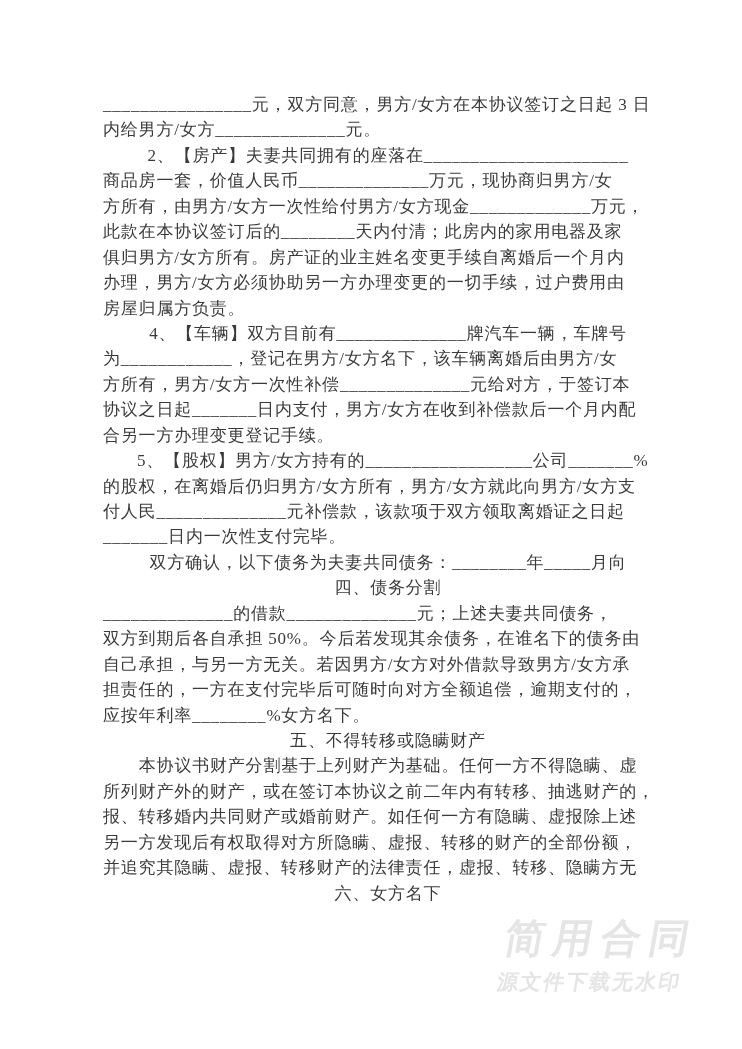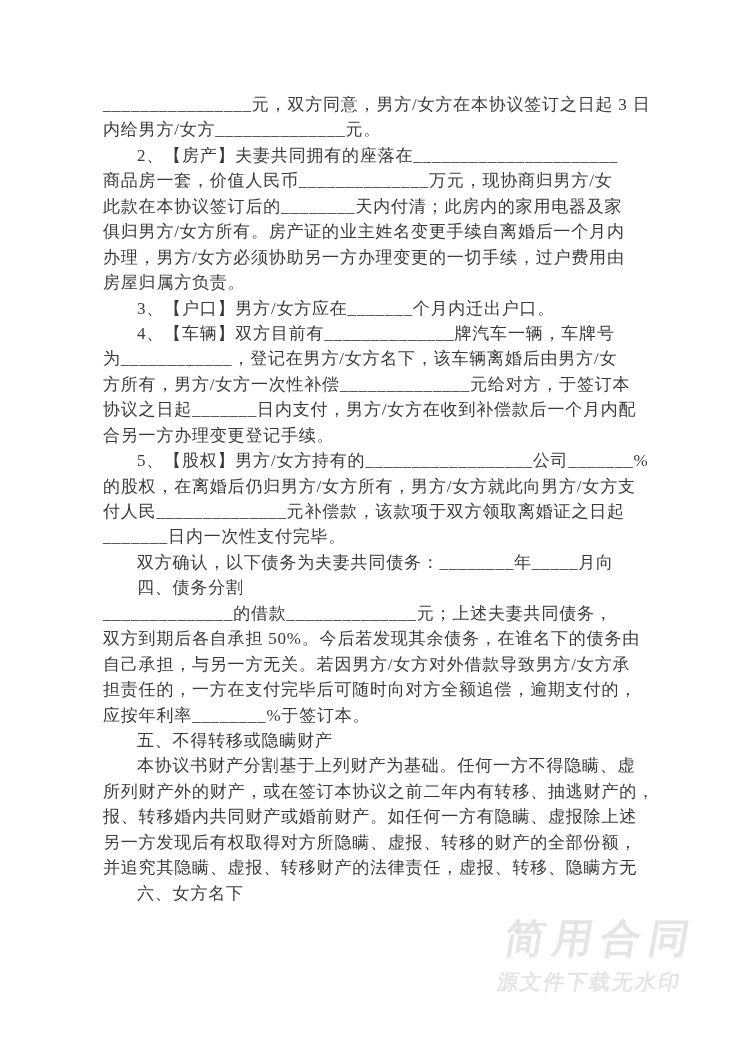--- a/index.html
+++ b/index.html
@@ -22,20 +22,21 @@
     font-size: 17px;
     line-height: 25.45px;
     letter-spacing: 0.8px;
   }
   .line {
     white-space: nowrap;
     height: 25.45px;
   }
   .line.indent {
     text-indent: 2em;
+    text-align: center;
   }
   .watermark {
     position: absolute;
     right: 48px;
     top: 916px;
     text-align: left;
     color: var(--wm-color, #e5e5e5);
     font-family: "Liberation Sans", "DejaVu Sans", sans-serif;
     font-weight: bold;
     transform: skewX(-10deg);
@@ -57,41 +58,41 @@
 </style>
 </head>
 <body>
 
 <div class="page" style="--text-color: #3a3a3a; --wm-color: #e5e5e5; --page-bg: #ffffff;">
   <div class="doc-body">
       <div class="line">________________元，双方同意，男方/女方在本协议签订之日起 3 日</div>
       <div class="line">内给男方/女方______________元。</div>
       <div class="line indent">2、【房产】夫妻共同拥有的座落在______________________</div>
       <div class="line">商品房一套，价值人民币______________万元，现协商归男方/女</div>
+      <div class="line">方所有，由男方/女方一次性给付男方/女方现金_____________万元，</div>
       <div class="line">此款在本协议签订后的________天内付清；此房内的家用电器及家</div>
       <div class="line">俱归男方/女方所有。房产证的业主姓名变更手续自离婚后一个月内</div>
       <div class="line">办理，男方/女方必须协助另一方办理变更的一切手续，过户费用由</div>
       <div class="line">房屋归属方负责。</div>
-      <div class="line indent">3、【户口】男方/女方应在_______个月内迁出户口。</div>
       <div class="line indent">4、【车辆】双方目前有______________牌汽车一辆，车牌号</div>
       <div class="line">为____________，登记在男方/女方名下，该车辆离婚后由男方/女</div>
       <div class="line">方所有，男方/女方一次性补偿______________元给对方，于签订本</div>
       <div class="line">协议之日起_______日内支付，男方/女方在收到补偿款后一个月内配</div>
       <div class="line">合另一方办理变更登记手续。</div>
       <div class="line indent">5、【股权】男方/女方持有的__________________公司_______%</div>
       <div class="line">的股权，在离婚后仍归男方/女方所有，男方/女方就此向男方/女方支</div>
       <div class="line">付人民______________元补偿款，该款项于双方领取离婚证之日起</div>
       <div class="line">_______日内一次性支付完毕。</div>
       <div class="line indent">双方确认，以下债务为夫妻共同债务：________年_____月向</div>
       <div class="line indent">四、债务分割</div>
       <div class="line">______________的借款______________元；上述夫妻共同债务，</div>
       <div class="line">双方到期后各自承担 50%。今后若发现其余债务，在谁名下的债务由</div>
       <div class="line">自己承担，与另一方无关。若因男方/女方对外借款导致男方/女方承</div>
       <div class="line">担责任的，一方在支付完毕后可随时向对方全额追偿，逾期支付的，</div>
-      <div class="line">应按年利率________%于签订本。</div>
+      <div class="line">应按年利率________%女方名下。</div>
       <div class="line indent">五、不得转移或隐瞒财产</div>
       <div class="line indent">本协议书财产分割基于上列财产为基础。任何一方不得隐瞒、虚</div>
       <div class="line">所列财产外的财产，或在签订本协议之前二年内有转移、抽逃财产的，</div>
       <div class="line">报、转移婚内共同财产或婚前财产。如任何一方有隐瞒、虚报除上述</div>
       <div class="line">另一方发现后有权取得对方所隐瞒、虚报、转移的财产的全部份额，</div>
       <div class="line">并追究其隐瞒、虚报、转移财产的法律责任，虚报、转移、隐瞒方无</div>
       <div class="line indent">六、女方名下</div>
     </div>
   <div class="watermark">
     <span class="wm-title">简用合同</span>

